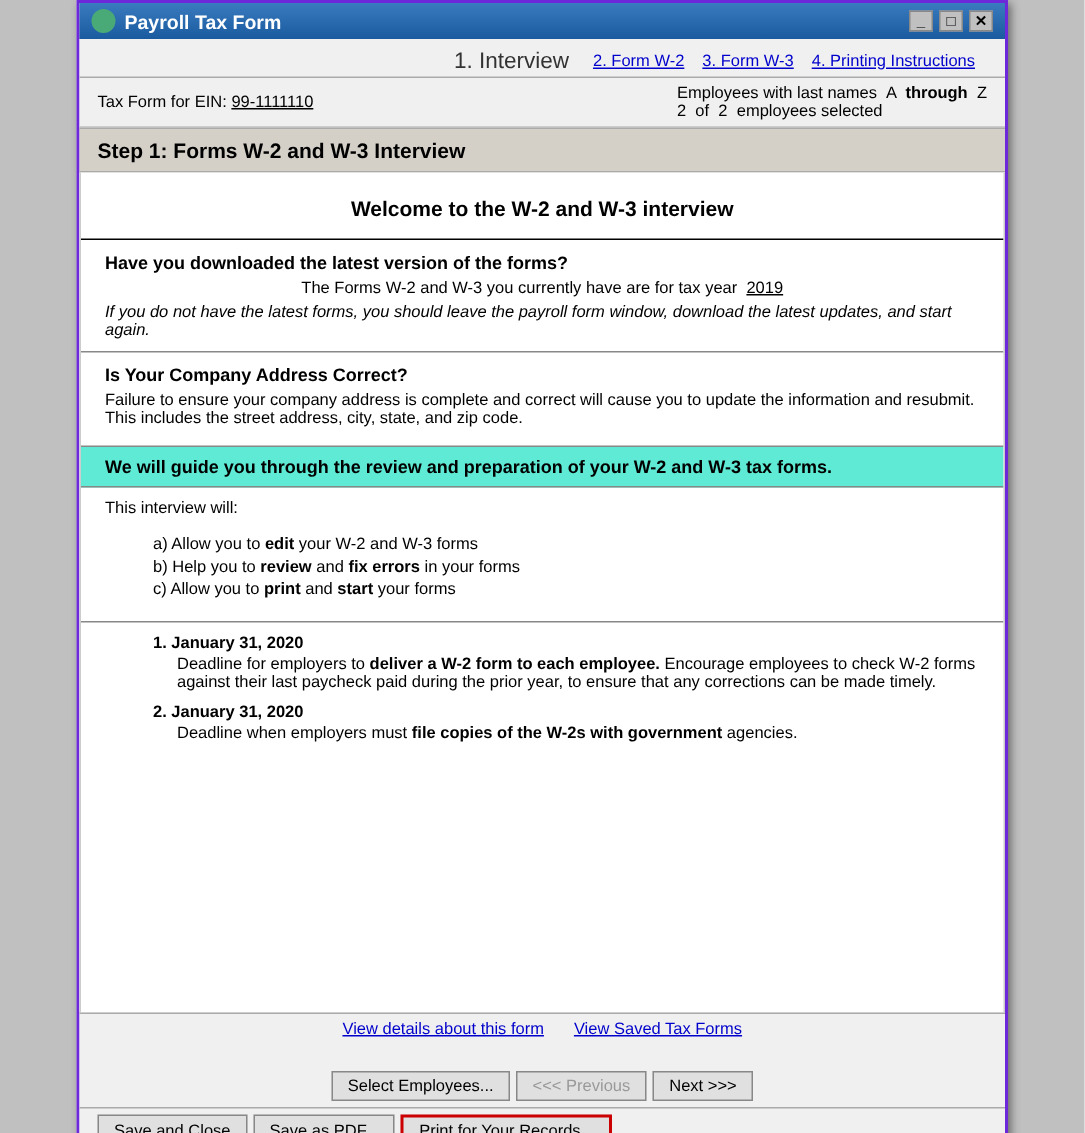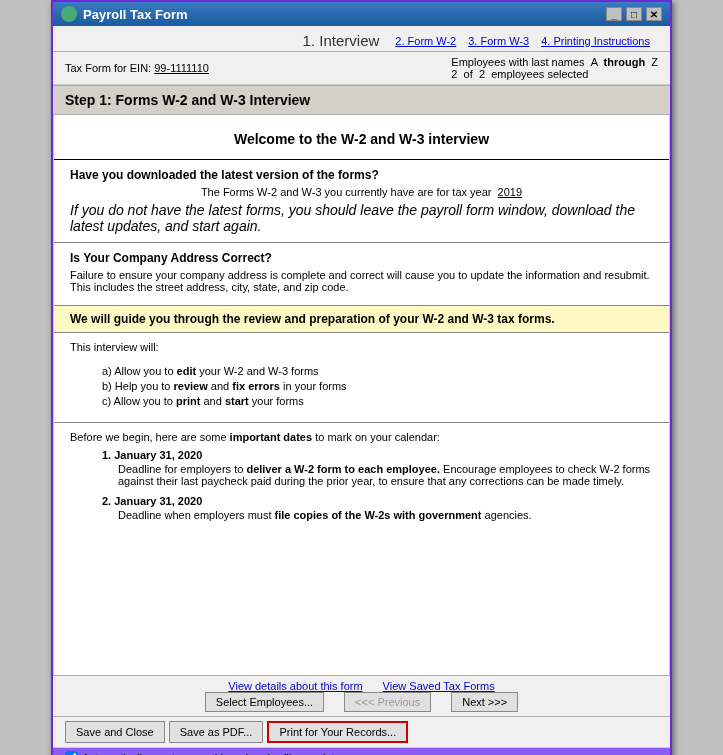--- a/index.html
+++ b/index.html
@@ -90,33 +90,33 @@
       font-size: 12px;
       font-weight: bold;
       margin-bottom: 4px;
     }
     .section-text {
       font-size: 11px;
       margin-bottom: 4px;
     }
     .italic-text {
       font-style: italic;
-      font-size: 14px;
+      font-size: 11px;
     }
     .year-underline {
       text-decoration: underline;
       text-align: right;
     }
     .section-centered {
       text-align: center;
     }
     .bold-section-header {
       font-size: 12px;
       font-weight: bold;
-      background: #fef9c3;
+      background: #5eead4;
       padding: 6px 16px;
       border-bottom: 1px solid #888;
     }
     .list-section {
       padding: 8px 16px 8px 32px;
     }
     .list-item {
       font-size: 11px;
       margin-bottom: 3px;
     }
@@ -150,22 +150,23 @@
       flex-direction: column;
     }
     .link-text {
       color: #0000cc;
       text-decoration: underline;
       cursor: pointer;
       font-size: 11px;
     }
     .bottom-buttons-right {
       display: flex;
-      gap: 20px;
-      align-items: center;
+      gap: 4px;
+      align-items: center;
+      margin-top: 22px;
     }
     .btn {
       padding: 3px 10px;
       background: #e0e0e0;
       border: 1px solid #888;
       font-size: 11px;
       cursor: pointer;
       white-space: nowrap;
     }
     .btn-disabled {
@@ -293,23 +294,20 @@
         <div class="list-item">
           b) Help you to <strong>review</strong> and <strong>fix errors</strong> in your forms
         </div>
         <div class="list-item">
           c) Allow you to <strong>print</strong> and <strong>start</strong> your forms
         </div>
       </div>
     </div>
 
     <div class="important-dates">
-      <div class="important-dates-intro">
-        Before we begin, here are some <strong>important dates</strong> to mark on your calendar:
-      </div>
       <div style="margin-left:16px;">
         <div class="date-item">
           <div class="date-label">1. <span>January 31, 2020</span></div>
           <div class="date-desc" style="margin-left:16px;">
             Deadline for employers to <strong>deliver a W-2 form to each employee.</strong> Encourage employees to check W-2 forms against their last paycheck paid during the prior year, to ensure that any corrections can be made timely.
           </div>
         </div>
         <div class="date-item">
           <div class="date-label">2. <span>January 31, 2020</span></div>
           <div class="date-desc" style="margin-left:16px;">

